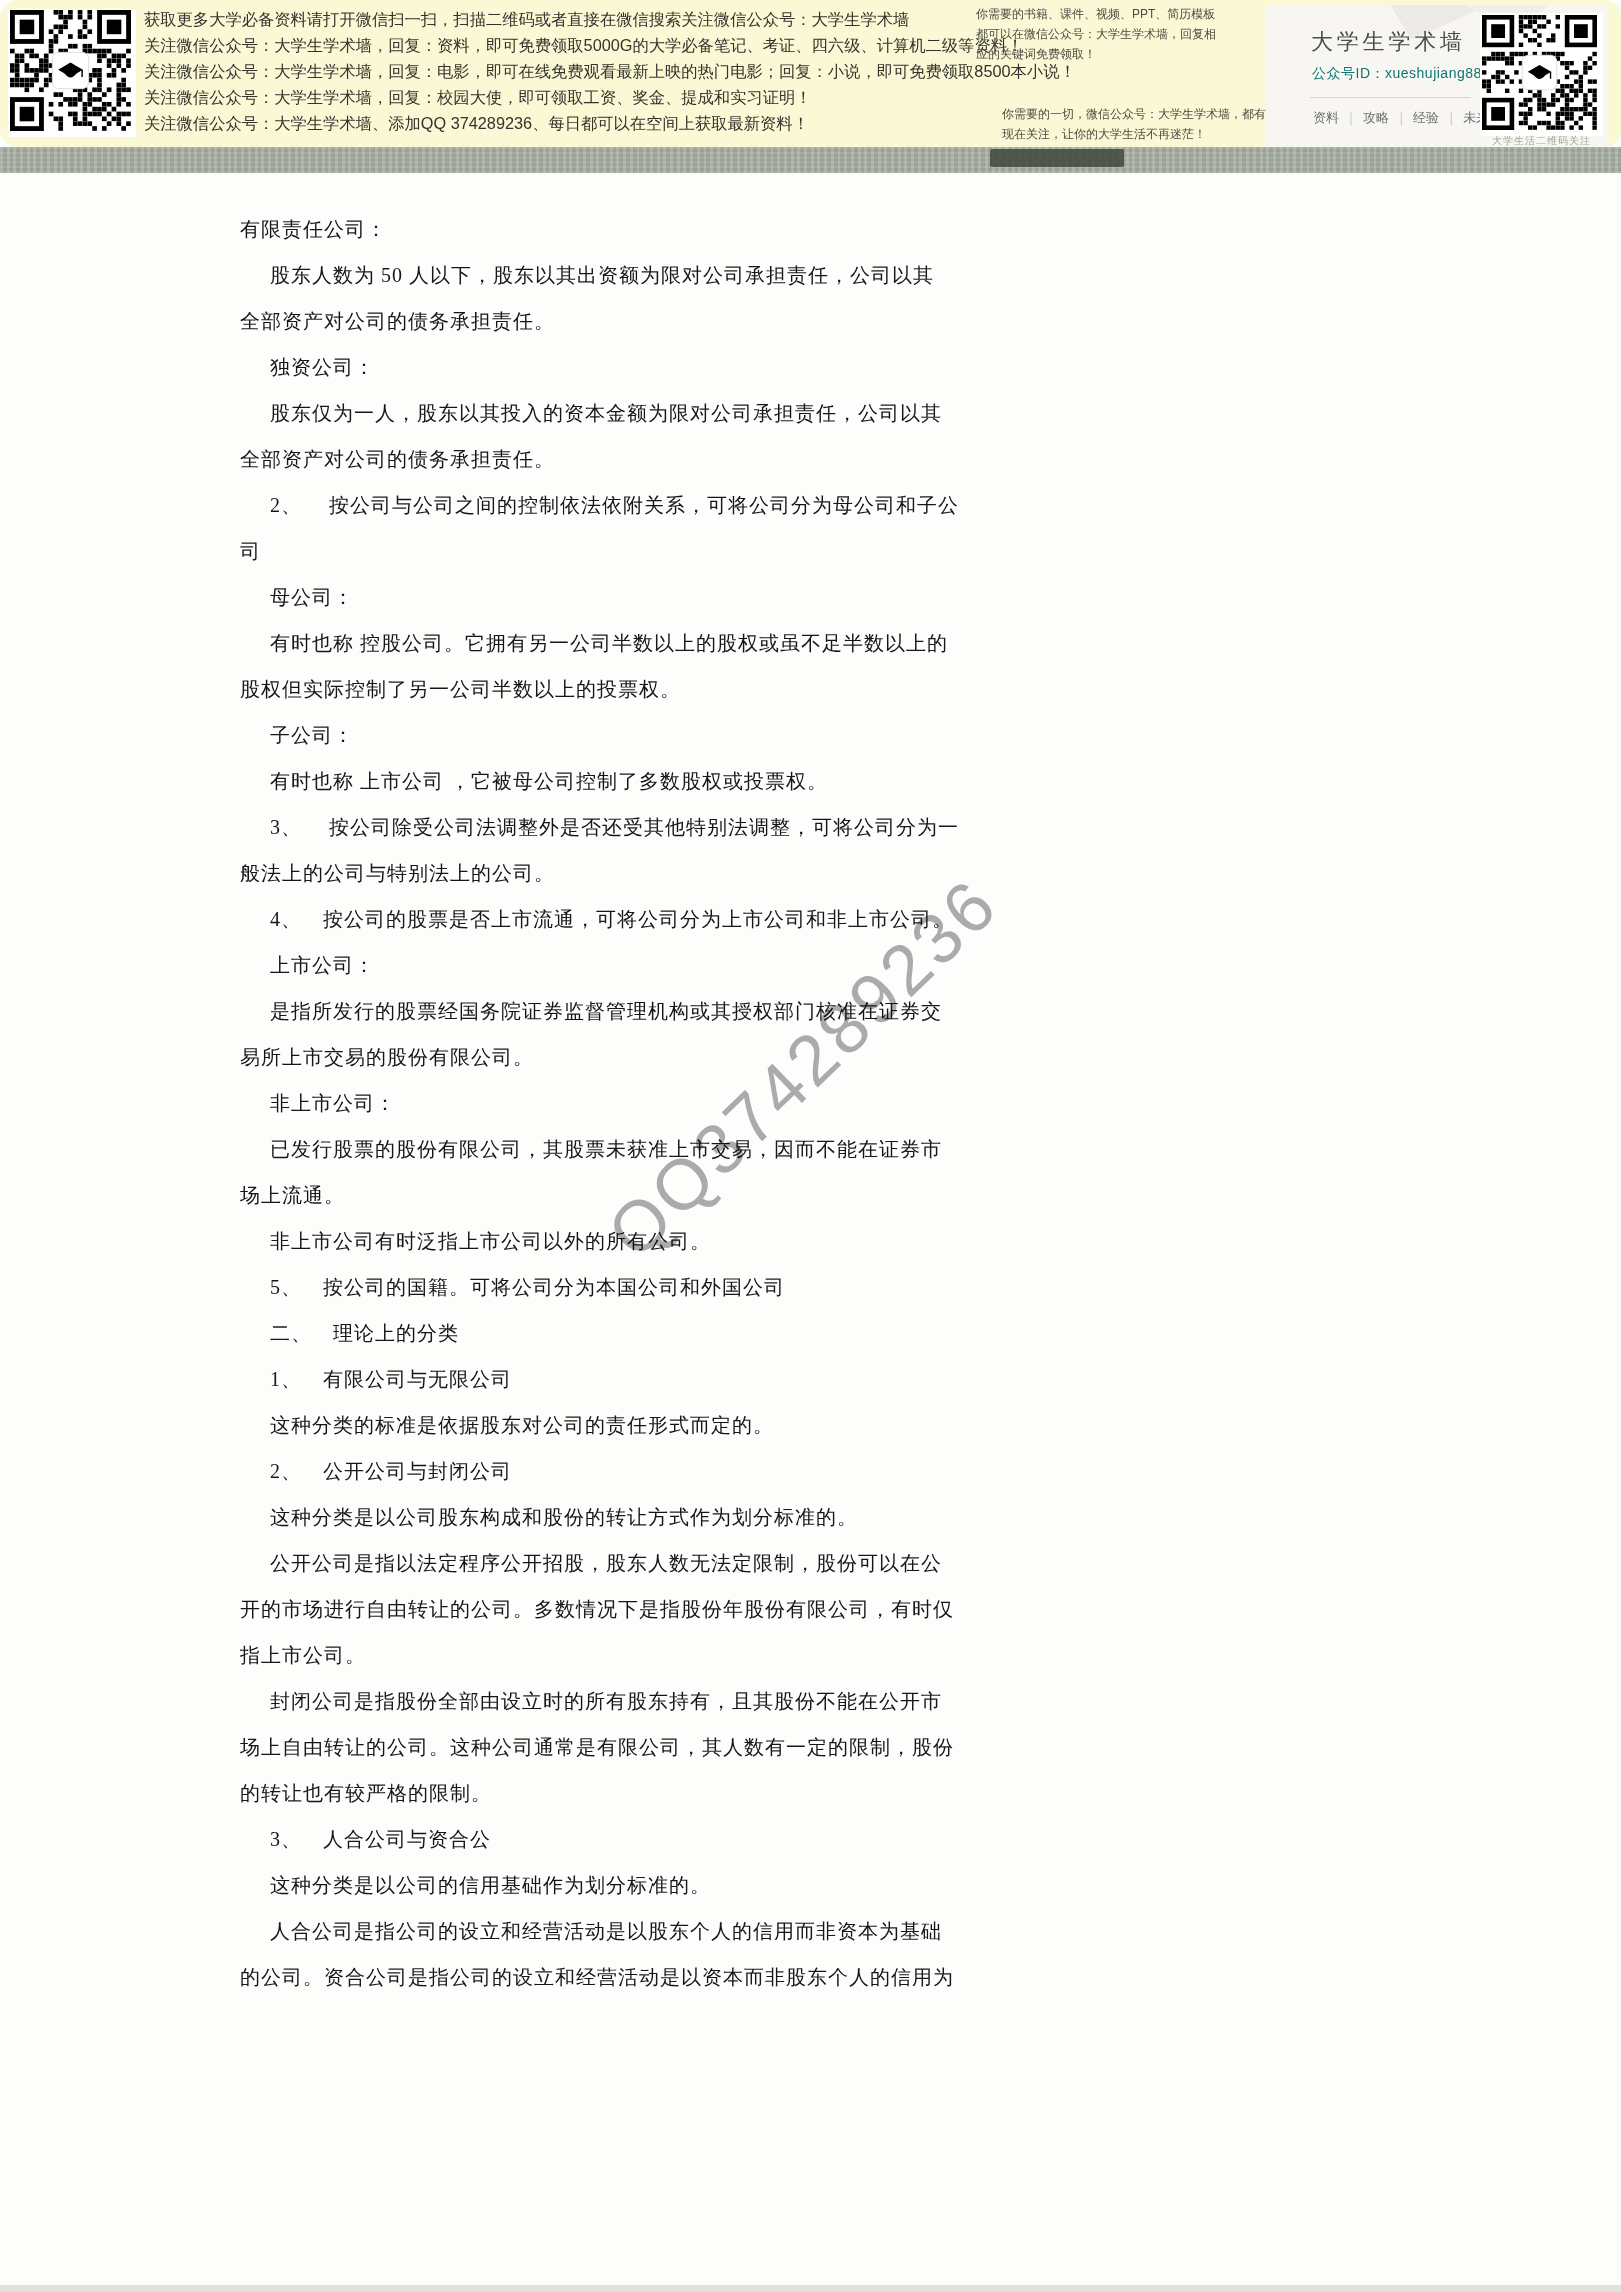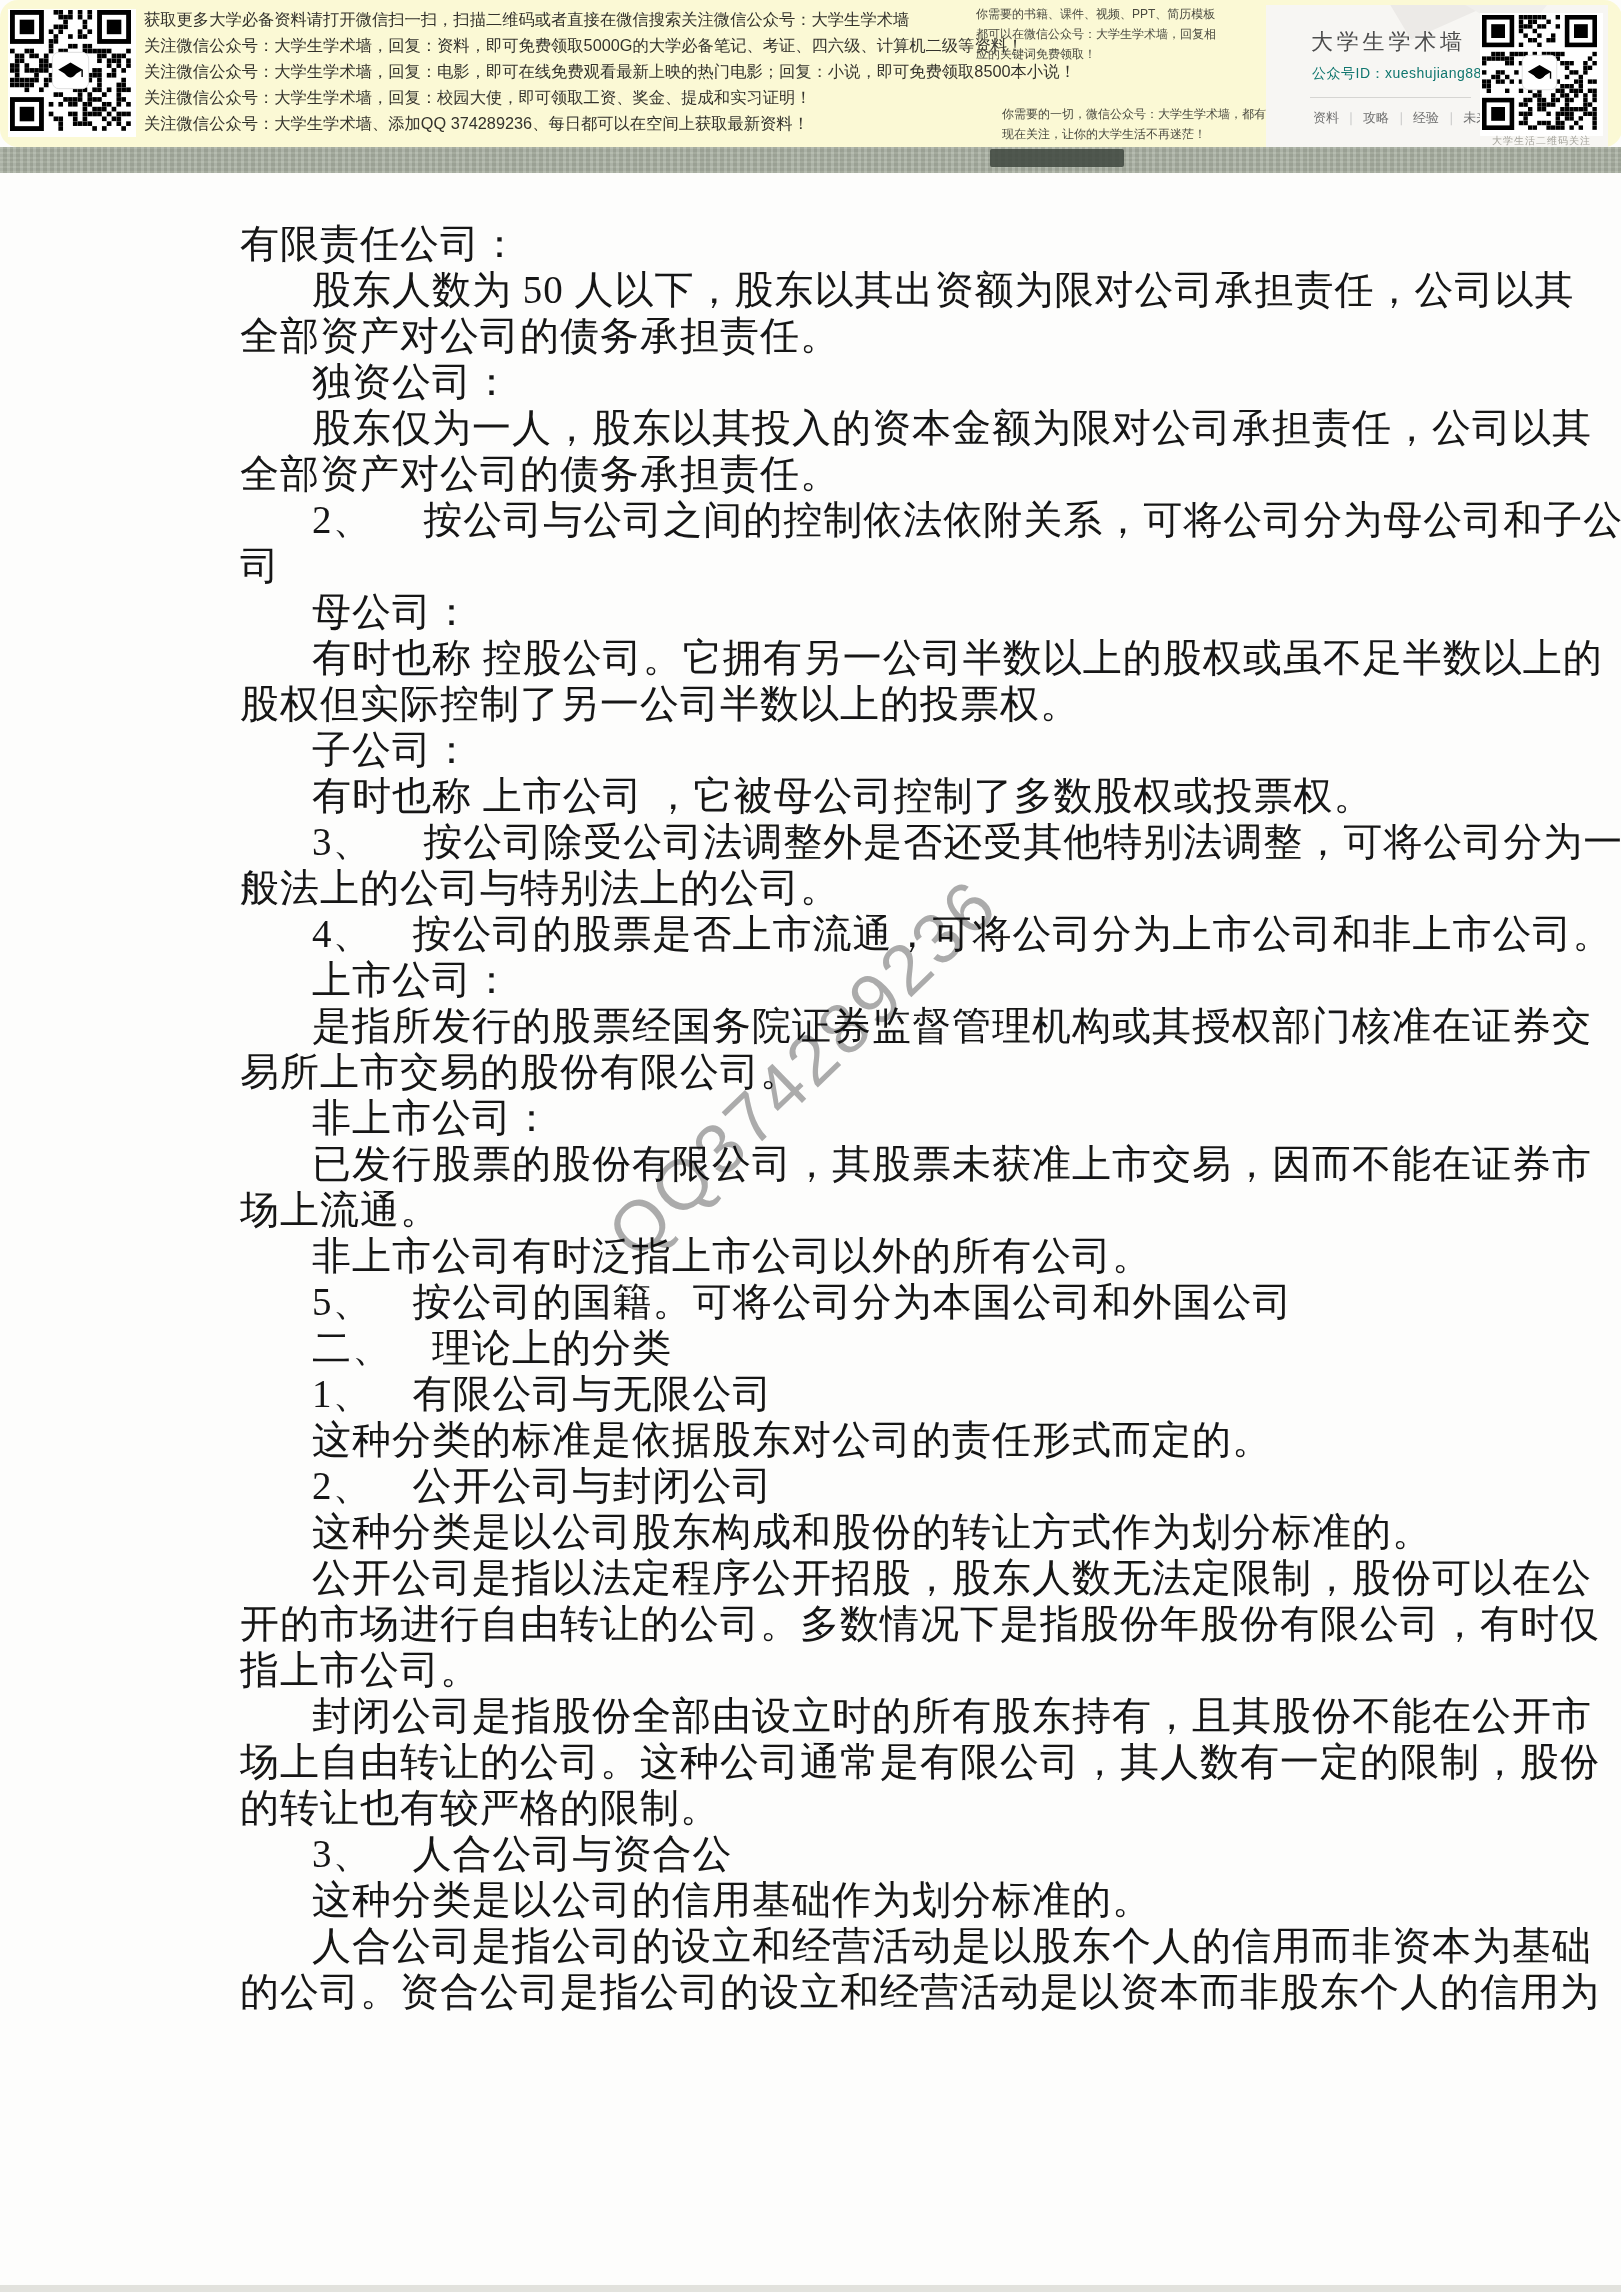--- a/index.html
+++ b/index.html
@@ -36,25 +36,25 @@
 
   
   .strip{position:absolute;left:0;top:147px;width:1622px;height:26px;background:
      repeating-linear-gradient(90deg,rgba(255,255,255,.10) 0 2.9px,rgba(0,0,0,.05) 2.9px 6.7px),
      repeating-linear-gradient(0deg,rgba(255,255,255,.06) 0 1.9px,rgba(0,0,0,.04) 1.9px 4.8px),
      #a9b0a2;}
   .strip-dark{position:absolute;left:990px;top:1.9px;width:134px;height:18px;background:#3e463e;opacity:.85;
      border-radius:1.9px;}
 
   
-  .doc{position:absolute;left:240px;top:221px;width:1153px;
-       font-family:"Liberation Serif","DejaVu Serif",serif;font-size:39px;color:#161616;}
+  .doc{position:absolute;left:240px;top:206px;width:1153px;
+       font-family:"Liberation Serif","DejaVu Serif",serif;font-size:20px;color:#161616;}
   .doc-line{height:46px;line-height:46px;white-space:pre;letter-spacing:1px;}
   .ind0{margin-left:0;}
-  .ind1{margin-left:72px;}
+  .ind1{margin-left:30px;}
 
   
   .watermark{position:absolute;left:620px;top:1206px;height:77px;line-height:77px;
      font-size:71px;letter-spacing:3.8px;color:rgba(106,106,106,.55);
      transform:rotate(-44deg);transform-origin:0 50%;mix-blend-mode:multiply;
      font-family:"Liberation Sans","DejaVu Sans",sans-serif;}
 
   .bottom-edge{position:absolute;left:0;bottom:0;width:1622px;height:6.7px;background:#e2e2dd;}
 </style>
 </head>

